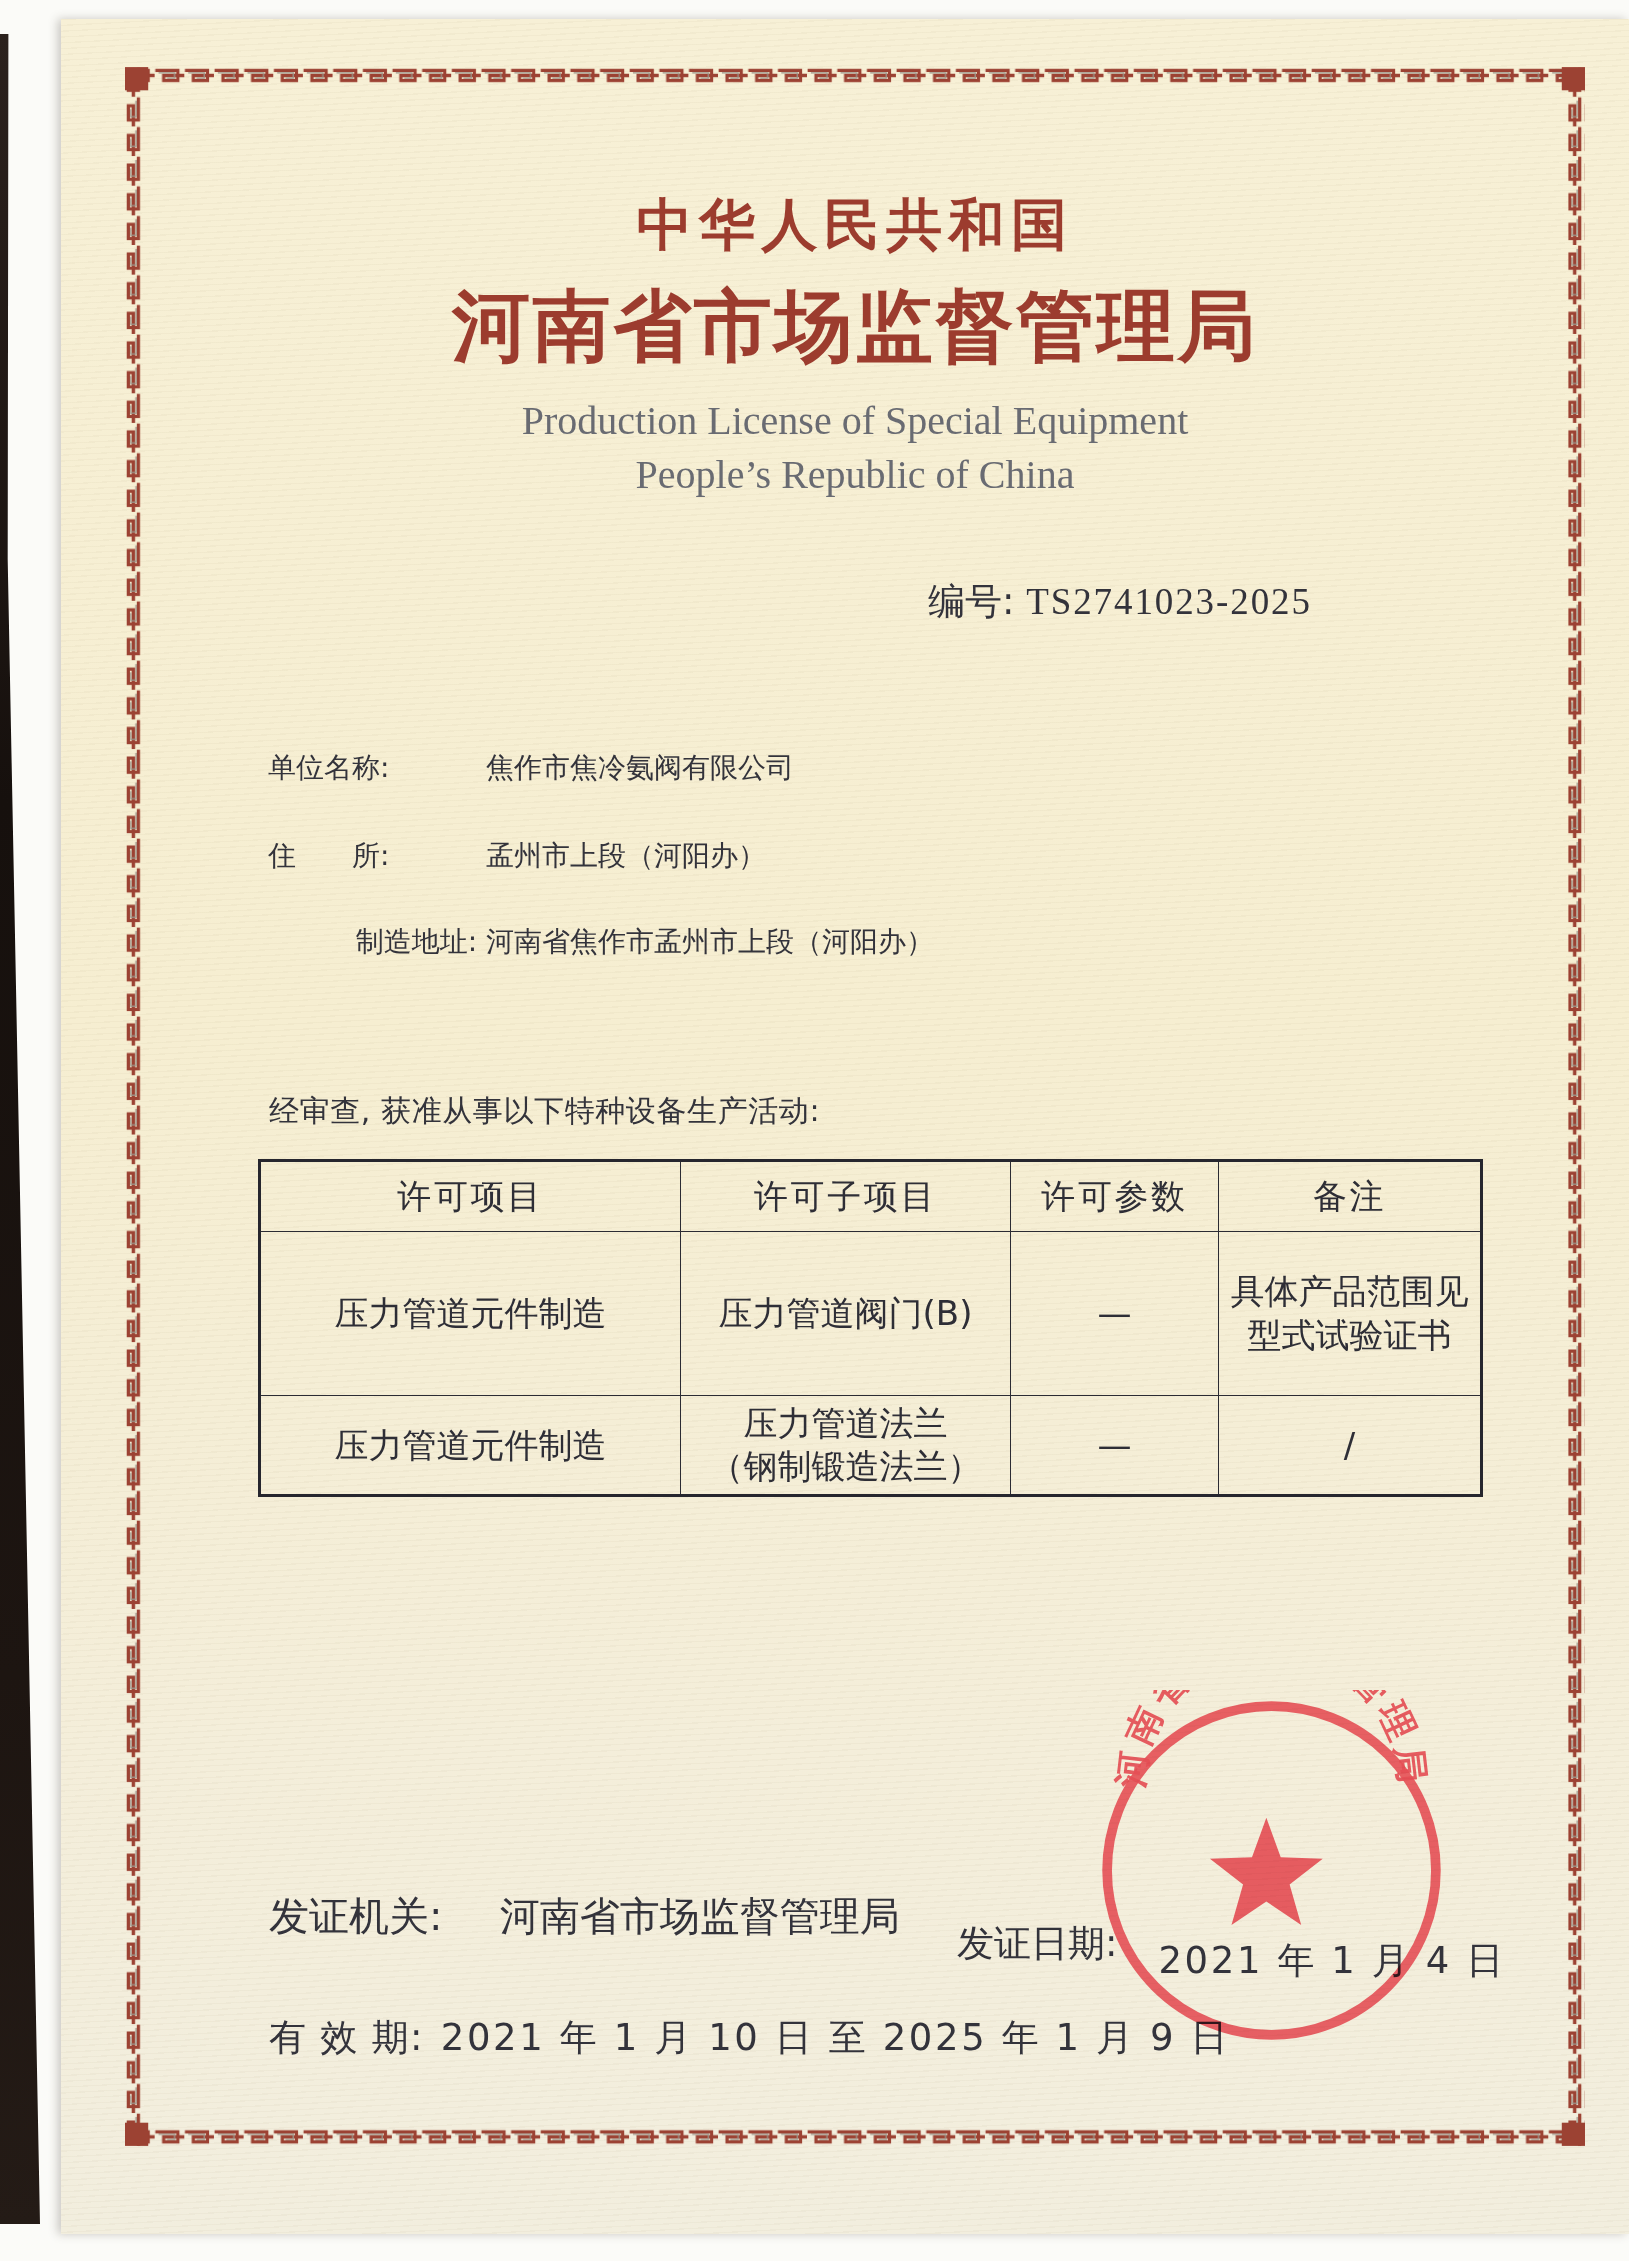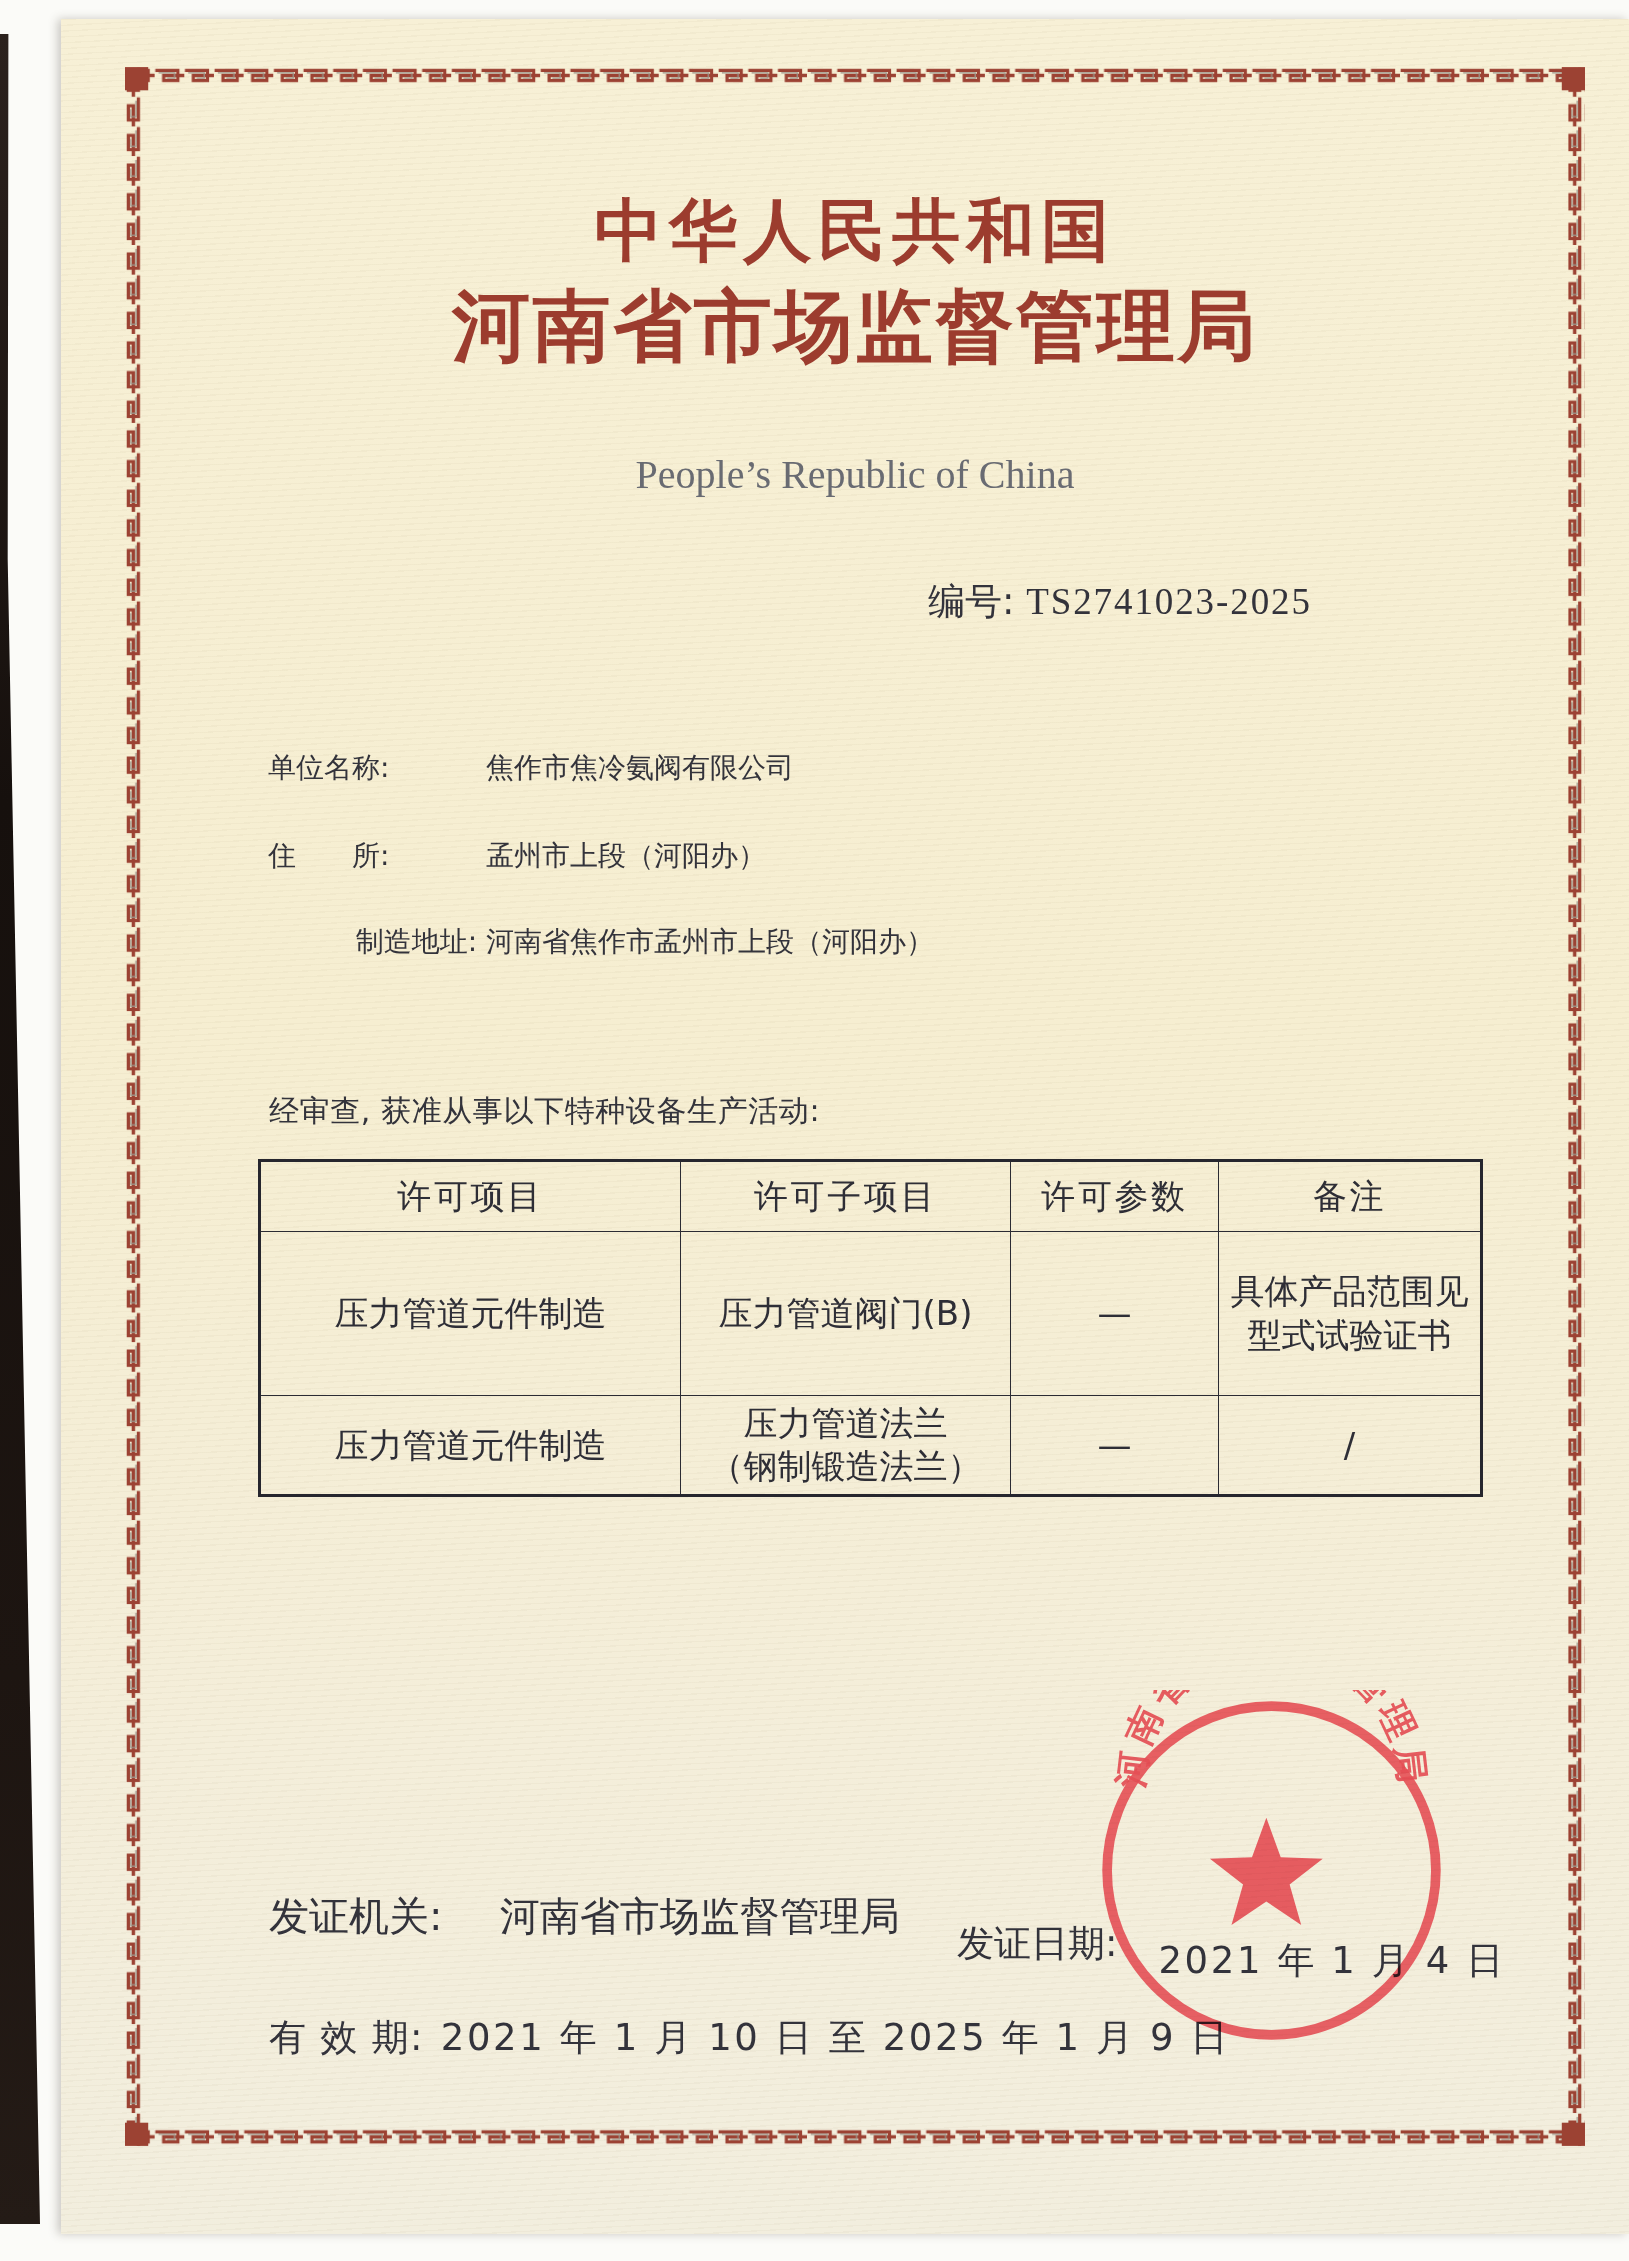--- a/index.html
+++ b/index.html
@@ -24,21 +24,21 @@
     background-image:
       repeating-linear-gradient(177deg, rgba(125,104,62,0.045) 0 1.3px, rgba(255,255,255,0) 1.3px 5.8px),
       linear-gradient(180deg,#f7f0d6 0%,#f6eed1 45%,#f4eeda 78%,#f2eede 100%);
     box-shadow:-3.9px 0 9px rgba(60,50,40,.25);
   }
   .frame{position:absolute;left:64px;top:48px;}
   
   .abs{position:absolute;}
   .centered{left:64px;width:1460px;text-align:center;}
   .title-cn{color:#9c3c2e;font-weight:bold;line-height:1;}
-  .title1{top:178px;font-size:68px;letter-spacing:6.4px;}
+  .title1{top:178px;font-size:56px;letter-spacing:6.4px;}
   .title2{top:268px;font-size:78px;letter-spacing:2.6px;}
   .eng{font-family:"Liberation Serif","DejaVu Serif",serif;color:#696b72;line-height:1;}
   .eng1{top:382px;font-size:40px;}
   .eng2{top:436px;font-size:40px;}
   .ink{color:#33333b;}
   .pre{white-space:pre;}
   .license-row{top:558px;left:867px;font-size:37px;}
   .license-no{font-family:"Liberation Serif","DejaVu Serif",serif;letter-spacing:1.9px;}
   .field-row{left:207px;font-size:28px;display:flex;}
   .field-label{display:inline-block;width:218px;white-space:pre;}
@@ -99,20 +99,21 @@
     <rect x="0" y="0" width="26" height="3225" fill="url(#mv)"></rect>
     <rect x="2239" y="0" width="26" height="3225" fill="url(#mv)"></rect>
     <rect x="0" y="0" width="36" height="36" fill="#9c4233"></rect>
     <rect x="2229" y="0" width="36" height="36" fill="#9c4233"></rect>
     <rect x="0" y="3189" width="36" height="36" fill="#9c4233"></rect>
     <rect x="2229" y="3189" width="36" height="36" fill="#9c4233"></rect>
   </svg>
 
   <div class="abs centered title-cn title1">中华人民共和国</div>
   <div class="abs centered title-cn title2">河南省市场监督管理局</div>
+  <div class="abs centered eng eng1">Production License of Special Equipment</div>
   <div class="abs centered eng eng2">People’s Republic of China</div>
 
   <div class="abs license-row ink">
     <span class="pre">编号: </span><span class="license-no">TS2741023-2025</span>
   </div>
 
   <div class="abs field-row ink f1">
     <span class="field-label">单位名称: </span>
     <span>焦作市焦冷氨阀有限公司</span>
   </div>

